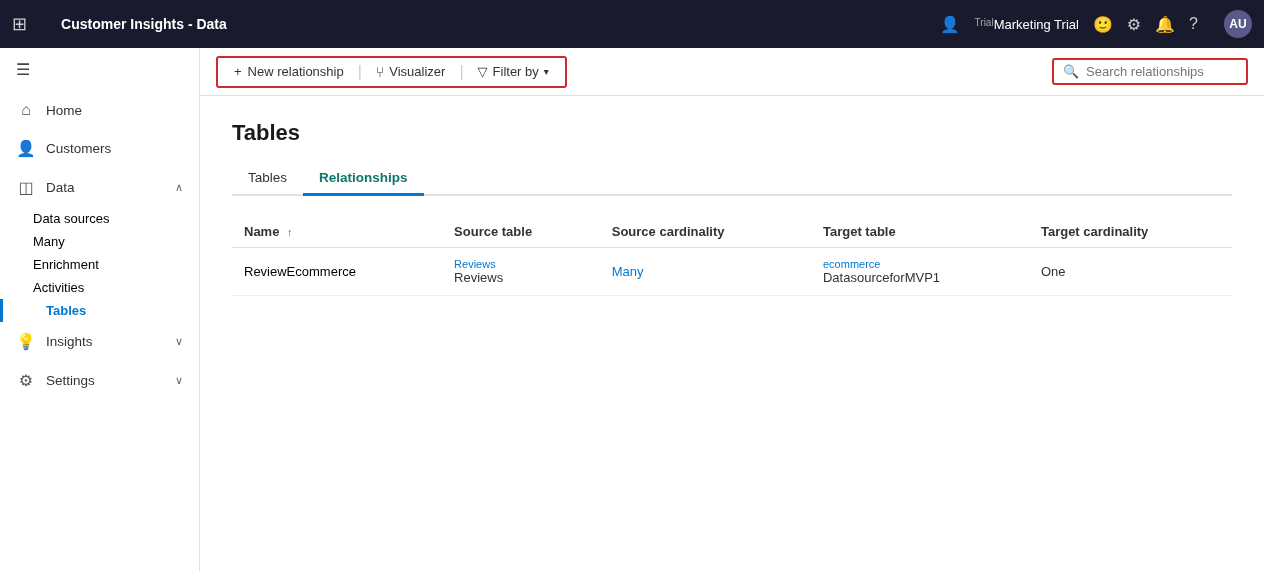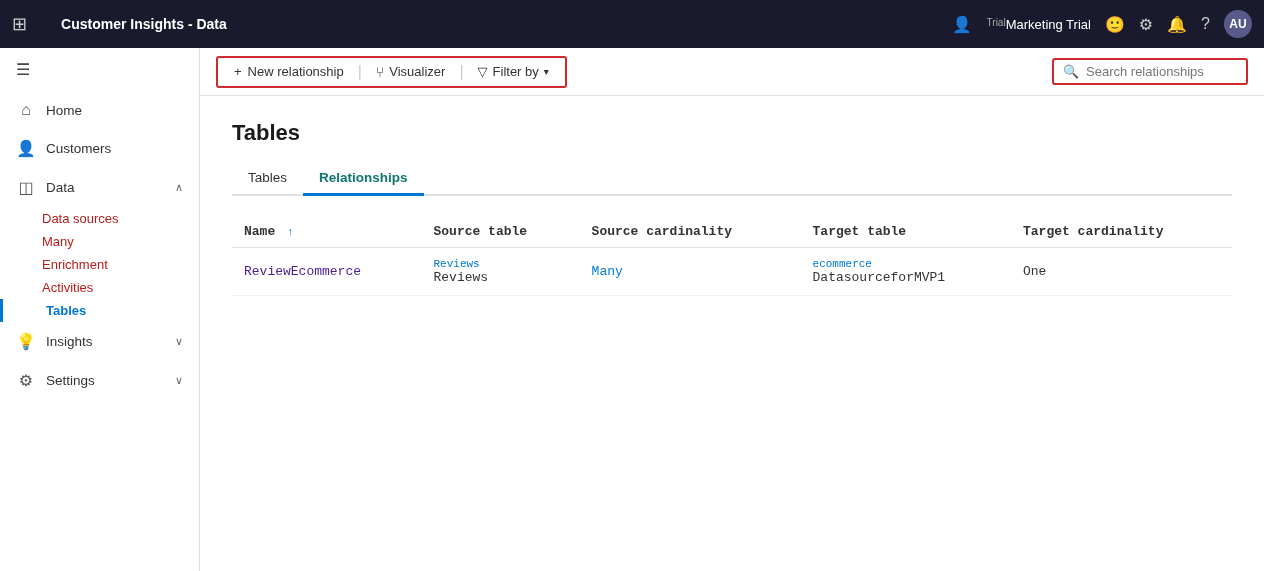--- a/index.html
+++ b/index.html
@@ -16,21 +16,21 @@
       gap: 12px;
       flex-shrink: 0;
     }
     .topbar-left { display: flex; align-items: center; gap: 10px; flex: 1; }
     .topbar-title { font-size: 14px; font-weight: 600; color: white; margin-left: 24px; }
     .topbar-right { display: flex; align-items: center; gap: 14px; }
     .topbar-icon { color: #ccc; font-size: 16px; cursor: pointer; }
     .trial-block { display: flex; flex-direction: row; align-items: flex-start; font-size: 11px; color: #aaa; }
     .trial-block .trial-label { font-size: 10px; color: #aaa; }
     .trial-block .trial-name { font-size: 13px; color: white; font-weight: 500; }
-    .avatar { width: 28px; height: 28px; border-radius: 50%; background: #5a5a8a; display: flex; align-items: center; justify-content: center; color: white; font-size: 12px; font-weight: bold; }
+    .avatar { width: 28px; height: 28px; border-radius: 50%; background: #5a5a8a; display: flex; align-items: center; justify-content: center; color: white; font-size: 12px; font-weight: bold; margin-left: 12px; }
     .apps-icon { font-size: 18px; color: #ccc; }
 
     
     .main-layout { display: flex; flex: 1; overflow: hidden; }
 
     
     .sidebar {
       width: 200px;
       background: #ffffff;
       border-right: 1px solid #e0e0e0;
@@ -44,21 +44,21 @@
       display: flex;
       align-items: center;
       gap: 10px;
       padding: 10px 16px;
       cursor: pointer;
       color: #333;
       font-size: 13.5px;
       position: relative;
     }
     .sidebar-item .icon { font-size: 16px; color: #555; width: 20px; text-align: center; }
-    .sidebar-sub { padding-left: 42px; font-size: 13px; color: #b91c1c; padding-top: 4px; padding-bottom: 4px; cursor: pointer; }
+    .sidebar-sub { padding-left: 33px; font-size: 13px; color: #000000; padding-top: 4px; padding-bottom: 4px; cursor: pointer; }
     .sidebar-chevron { margin-left: auto; font-size: 11px; color: #666; }
 
     
     .content { flex: 1; display: flex; flex-direction: column; background: #ffffff; overflow: hidden; }
 
     
     .toolbar {
       height: 48px;
       background: #ffffff;
       border-bottom: 1px solid #e0e0e0;
@@ -104,31 +104,31 @@
       padding: 8px 16px;
       cursor: pointer;
       font-size: 13.5px;
       color: #333;
       border-bottom: 3px solid transparent;
       margin-bottom: -2px;
     }
     .tab.active { color: #0f766e; border-bottom: 3px solid #0078d4; font-weight: 600; }
 
     
-    .rel-table { width: 100%; border-collapse: collapse; font-family: Liberation Mono, monospace; }
+    .rel-table { width: 100%; border-collapse: collapse; }
     .rel-table th {
       text-align: left;
       padding: 8px 12px;
       font-size: 13px;
       font-weight: 600;
       color: #333;
       border-bottom: 1px solid #e0e0e0;
     }
     .rel-table td { padding: 10px 12px; font-size: 13px; color: #333; border-bottom: 1px solid #f0f0f0; }
-    .rel-table td a, .rel-table td .link { color: #4c1d95; text-decoration: none; cursor: pointer; }
+    .rel-table td a, .rel-table td .link { color: #000000; text-decoration: none; cursor: pointer; }
     .source-label { font-size: 11px; color: #0078d4; display: block; }
     .target-label { font-size: 11px; color: #0078d4; display: block; }
     .cardinality-many { color: #0078d4; }
     .sort-icon { font-size: 11px; color: #0078d4; margin-left: 4px; }
   </style>
 </head>
 <body>
 
 <div class="topbar">
   <div class="topbar-left">

